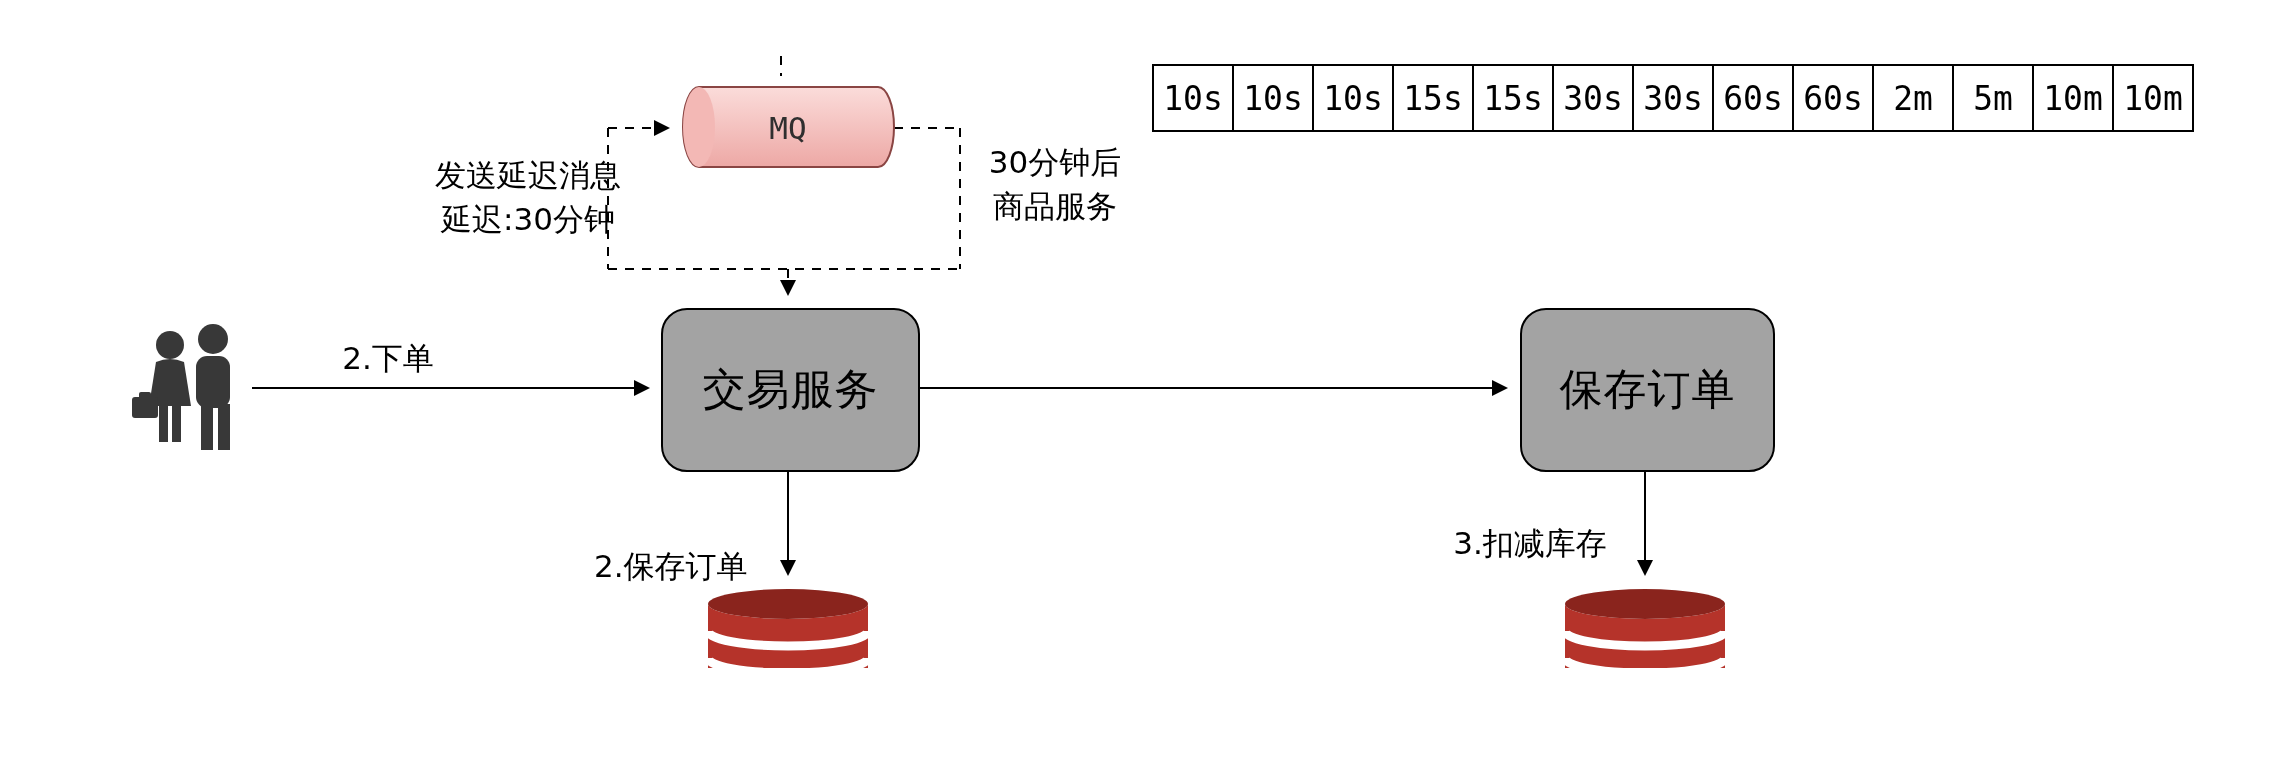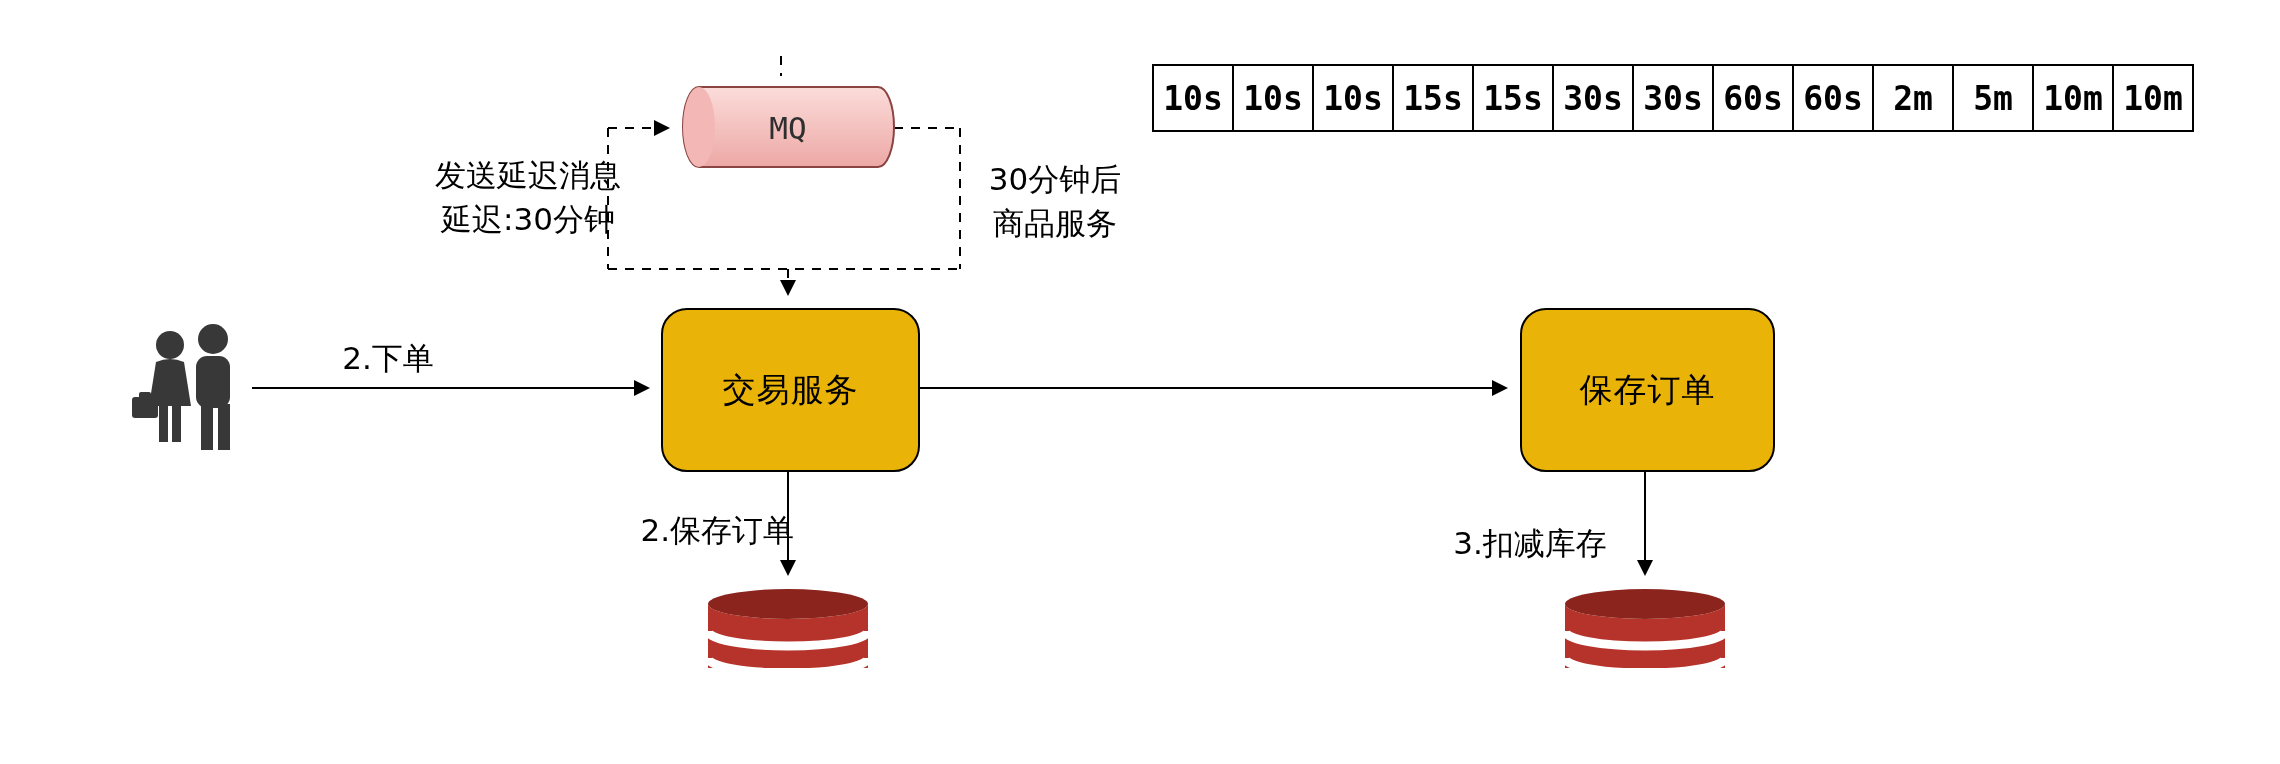--- a/index.html
+++ b/index.html
@@ -3,38 +3,38 @@
 <meta charset="utf-8">
 <style>
   html,body{margin:0;padding:0;background:#ffffff;}
   .canvas{
     position:relative;width:2280px;height:668px;background:#ffffff;
     font-family:"DejaVu Sans",sans-serif;overflow:hidden;color:#000;
   }
   svg.layer{position:absolute;left:0;top:0;width:2280px;height:764px;}
   .node{
     position:absolute;display:flex;align-items:center;justify-content:center;
-    background:#eab308;border:2px solid #000;border-radius:26px;
-    font-size:33px;letter-spacing:1px;
+    background:#a3a3a3;border:2px solid #000;border-radius:26px;
+    font-size:43px;letter-spacing:1px;
   }
   .node-trade{left:661px;top:308px;width:255px;height:160px;}
   .node-product{left:1520px;top:308px;width:251px;height:160px;}
   .timeline{
-    position:absolute;left:1152px;top:64px;display:flex;border:2px solid #000;background:#fff;font-weight:bold;
+    position:absolute;left:1152px;top:64px;display:flex;border:2px solid #000;background:#fff;
   }
   .timeline .cell{
     flex:0 0 78px;height:64px;display:flex;align-items:center;justify-content:center;
     font-family:"DejaVu Sans Mono",monospace;font-size:33px;border-left:2px solid #000;
   }
   .timeline .cell:first-child{border-left:none;}
   .lbl{position:absolute;font-size:31px;line-height:44px;white-space:nowrap;}
   .lbl-send{left:418px;top:153px;width:220px;text-align:center;}
-  .lbl-recv{left:975px;top:157px;width:160px;text-align:center;}
+  .lbl-recv{left:975px;top:140px;width:160px;text-align:center;}
   .lbl-step1{left:288px;top:336px;width:200px;text-align:center;}
-  .lbl-step2{left:594px;top:508px;width:200px;text-align:right;}
+  .lbl-step2{left:594px;top:544px;width:200px;text-align:left;}
   .lbl-step3{left:1430px;top:521px;width:200px;text-align:center;}
 </style>
 </head>
 <body>
 
 <div class="canvas">
 
   <svg class="layer" viewBox="0 0 2280 764">
     <defs>
       <marker id="arrowSolid" markerWidth="8" markerHeight="8" refX="7" refY="4" orient="auto">

